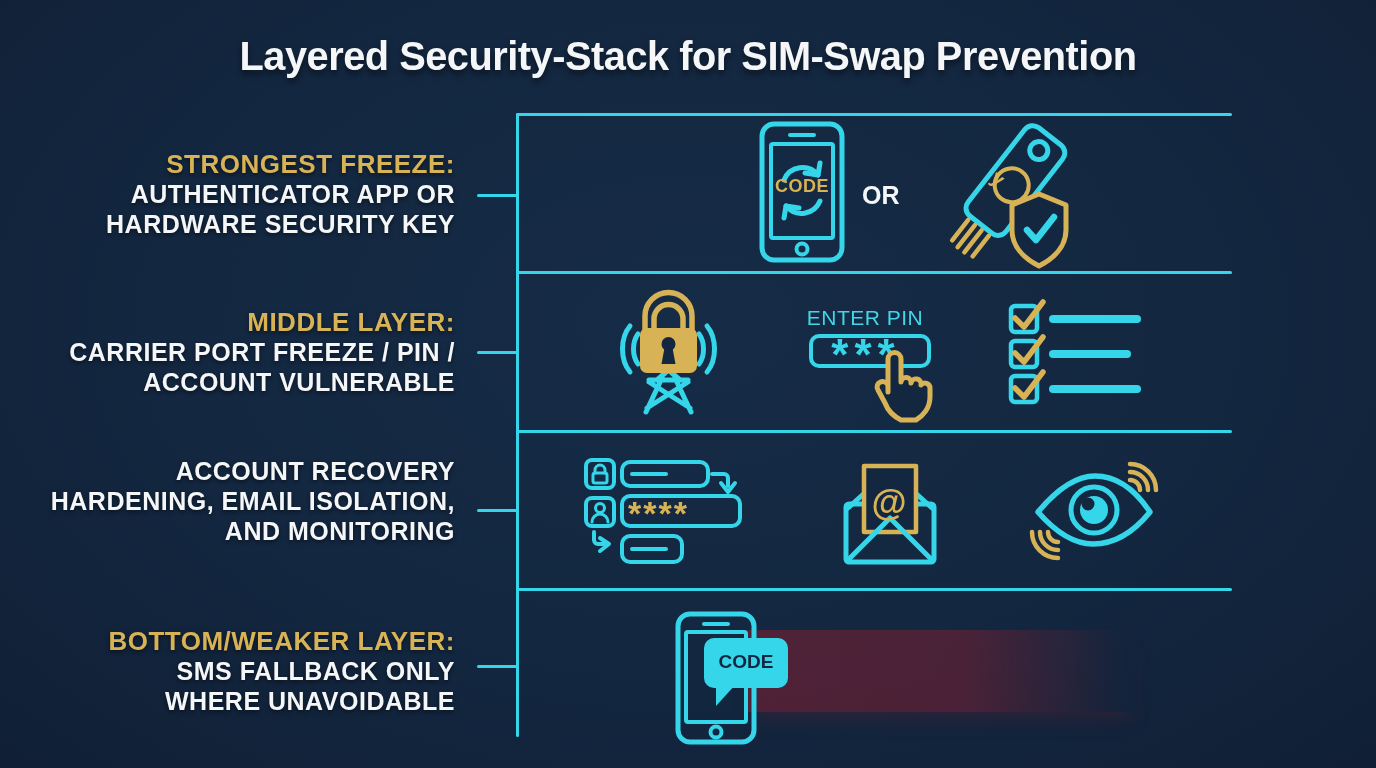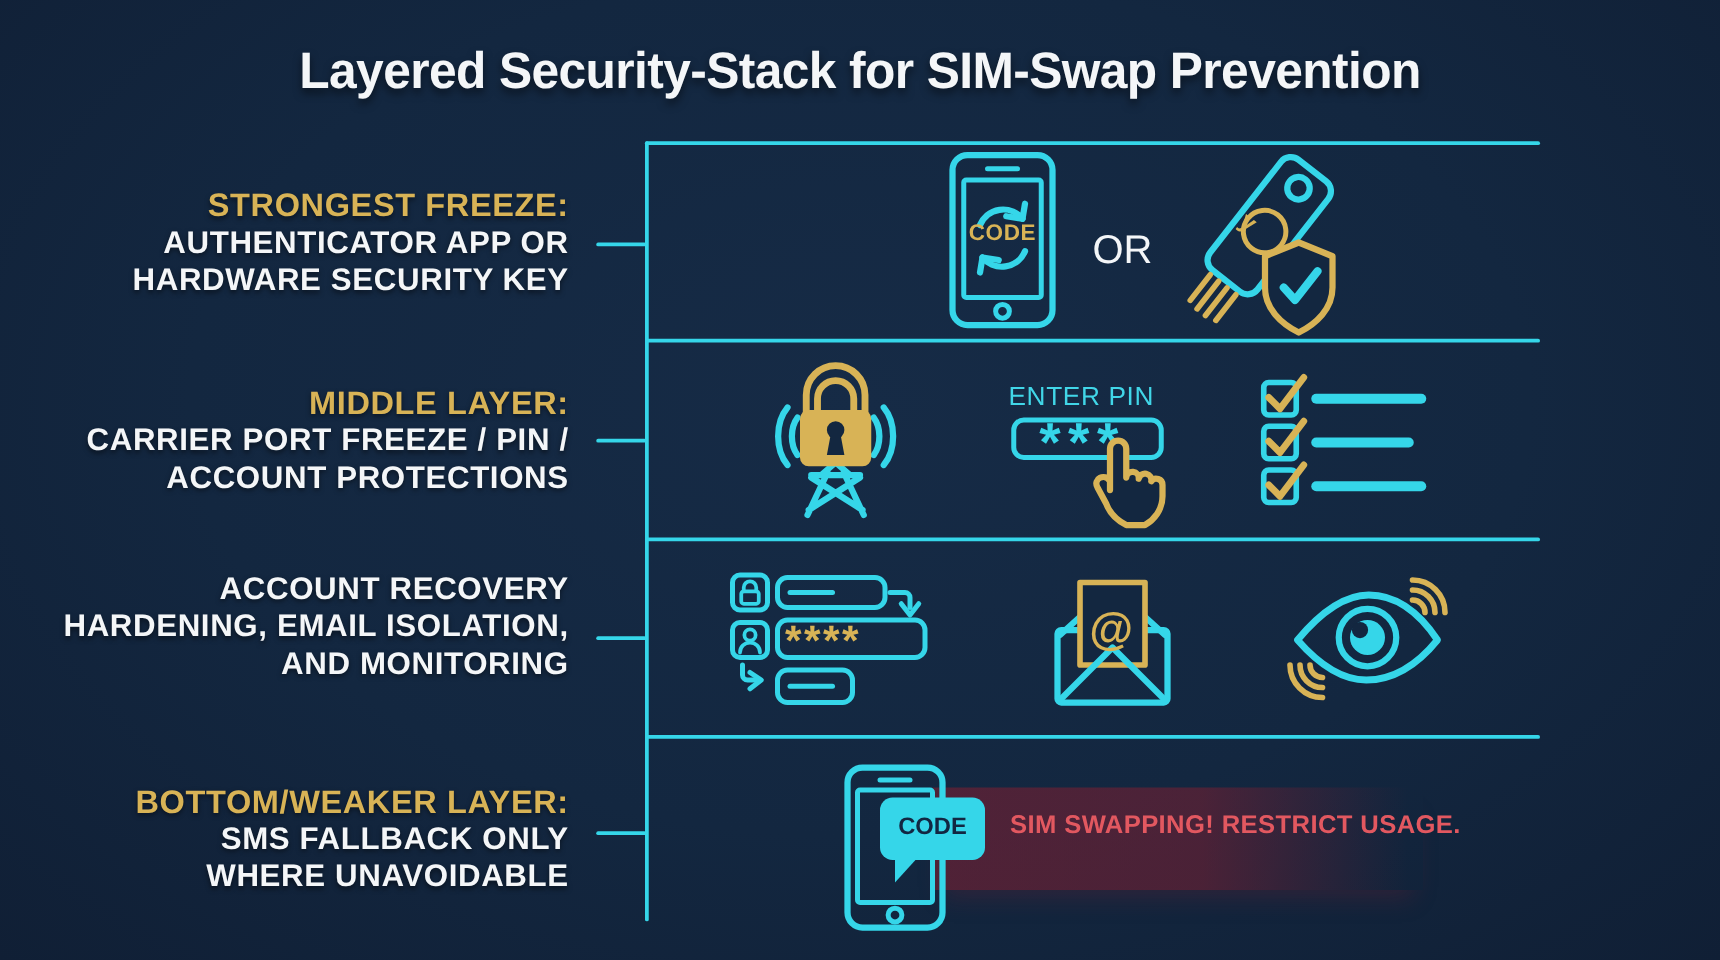--- a/index.html
+++ b/index.html
@@ -15,21 +15,21 @@
     transform:scaleX(.97);text-shadow:0 4px 7px rgba(0,0,0,.5);
     white-space:nowrap;
   }
   .layer-label{left:40px;width:415px;text-align:right;white-space:nowrap;
     text-shadow:0 2px 4px rgba(0,0,0,.5);}
   .layer-label .hd{color:#d8b356;font-size:26px;font-weight:700;line-height:30px;letter-spacing:.5px;}
   .layer-label .ln{color:#f4f6f8;font-size:25px;font-weight:700;line-height:30px;letter-spacing:.5px;}
   .cline{background:#35d6e9;height:3px;border-radius:2px;}
   .vline{background:#35d6e9;width:3px;border-radius:2px;}
   .txt{white-space:nowrap;}
-  .or{color:#f4f6f8;font-size:32px;font-weight:400;width:60px;text-align:right;}
+  .or{color:#f4f6f8;font-size:25px;font-weight:700;width:60px;text-align:left;}
   .code-gold{color:#d8b356;font-size:18px;font-weight:700;width:80px;text-align:center;letter-spacing:.5px;}
   .key-y{color:#d8b356;font-size:20px;font-weight:700;width:30px;text-align:center;transform:rotate(38deg);}
   .enter-pin{color:#41d6e8;font-size:21px;font-weight:400;width:150px;text-align:center;letter-spacing:.5px;}
   .pin-box{left:809px;top:334px;width:114px;height:26px;border:4px solid #35d6e9;border-radius:10px;}
   .pin-mask{left:812px;top:330px;width:108px;text-align:center;color:#35d6e9;font-size:44px;font-weight:700;letter-spacing:6px;}
   .pw-mask{left:628px;top:494px;width:90px;color:#d8b356;font-size:34px;font-weight:700;letter-spacing:2px;}
   .at-sym{left:859px;top:482px;width:60px;text-align:center;color:#d8b356;font-size:36px;font-weight:700;}
   .code-dark{left:704px;top:651px;width:84px;text-align:center;color:#122742;font-size:19px;font-weight:700;}
   .warn-banner{
     left:746px;top:630px;width:392px;height:82px;
@@ -47,21 +47,21 @@
   <div class="abs title txt">Layered Security-Stack for SIM-Swap Prevention</div>
 
   <div class="abs layer-label" style="top:149px">
     <div class="hd">STRONGEST FREEZE:</div>
     <div class="ln">AUTHENTICATOR APP OR</div>
     <div class="ln">HARDWARE SECURITY KEY</div>
   </div>
   <div class="abs layer-label" style="top:307px">
     <div class="hd">MIDDLE LAYER:</div>
     <div class="ln">CARRIER PORT FREEZE / PIN /</div>
-    <div class="ln">ACCOUNT PROTECTIONS</div>
+    <div class="ln">ACCOUNT VULNERABLE</div>
   </div>
   <div class="abs layer-label" style="top:456px">
     <div class="ln">ACCOUNT RECOVERY</div>
     <div class="ln">HARDENING, EMAIL ISOLATION,</div>
     <div class="ln">AND MONITORING</div>
   </div>
   <div class="abs layer-label" style="top:626px">
     <div class="hd">BOTTOM/WEAKER LAYER:</div>
     <div class="ln">SMS FALLBACK ONLY</div>
     <div class="ln">WHERE UNAVOIDABLE</div>
@@ -184,21 +184,20 @@
       <path d="M36,88 A10,10 0 0 1 26,78 M36,96 A18,18 0 0 1 18,78 M36,104 A26,26 0 0 1 10,78" stroke="#d8b356" stroke-width="4.5"></path>
       <path d="M16,58 Q46,22 73,22 Q104,22 128,58 Q102,90 71,90 Q44,90 16,58 Z" stroke="#35d6e9" stroke-width="5.5"></path>
       <circle cx="72" cy="56" r="23" stroke="#35d6e9" stroke-width="5"></circle>
     </g>
     <circle cx="72" cy="56" r="14" fill="#35d6e9"></circle>
     <circle cx="66" cy="50" r="6.5" fill="#132740"></circle>
   </svg>
 
   <div class="abs warn-banner"></div>
   <div class="abs txt warn-text">
-    <div>SIM SWAPPING! RESTRICT USAGE.</div>
   </div>
 
   <svg class="abs" style="left:674px;top:610px" width="120" height="136" viewBox="0 0 120 136">
     <g fill="none" stroke="#35d6e9" stroke-linecap="round" stroke-linejoin="round">
       <rect x="4" y="4" width="76" height="128" rx="12" stroke-width="5"></rect>
       <line x1="30" y1="14" x2="54" y2="14" stroke-width="4"></line>
       <rect x="12" y="22" width="60" height="90" rx="2" stroke-width="4"></rect>
       <circle cx="42" cy="122" r="5.5" stroke-width="4"></circle>
     </g>
     <rect x="30" y="28" width="84" height="50" rx="10" fill="#35d6e9"></rect>

